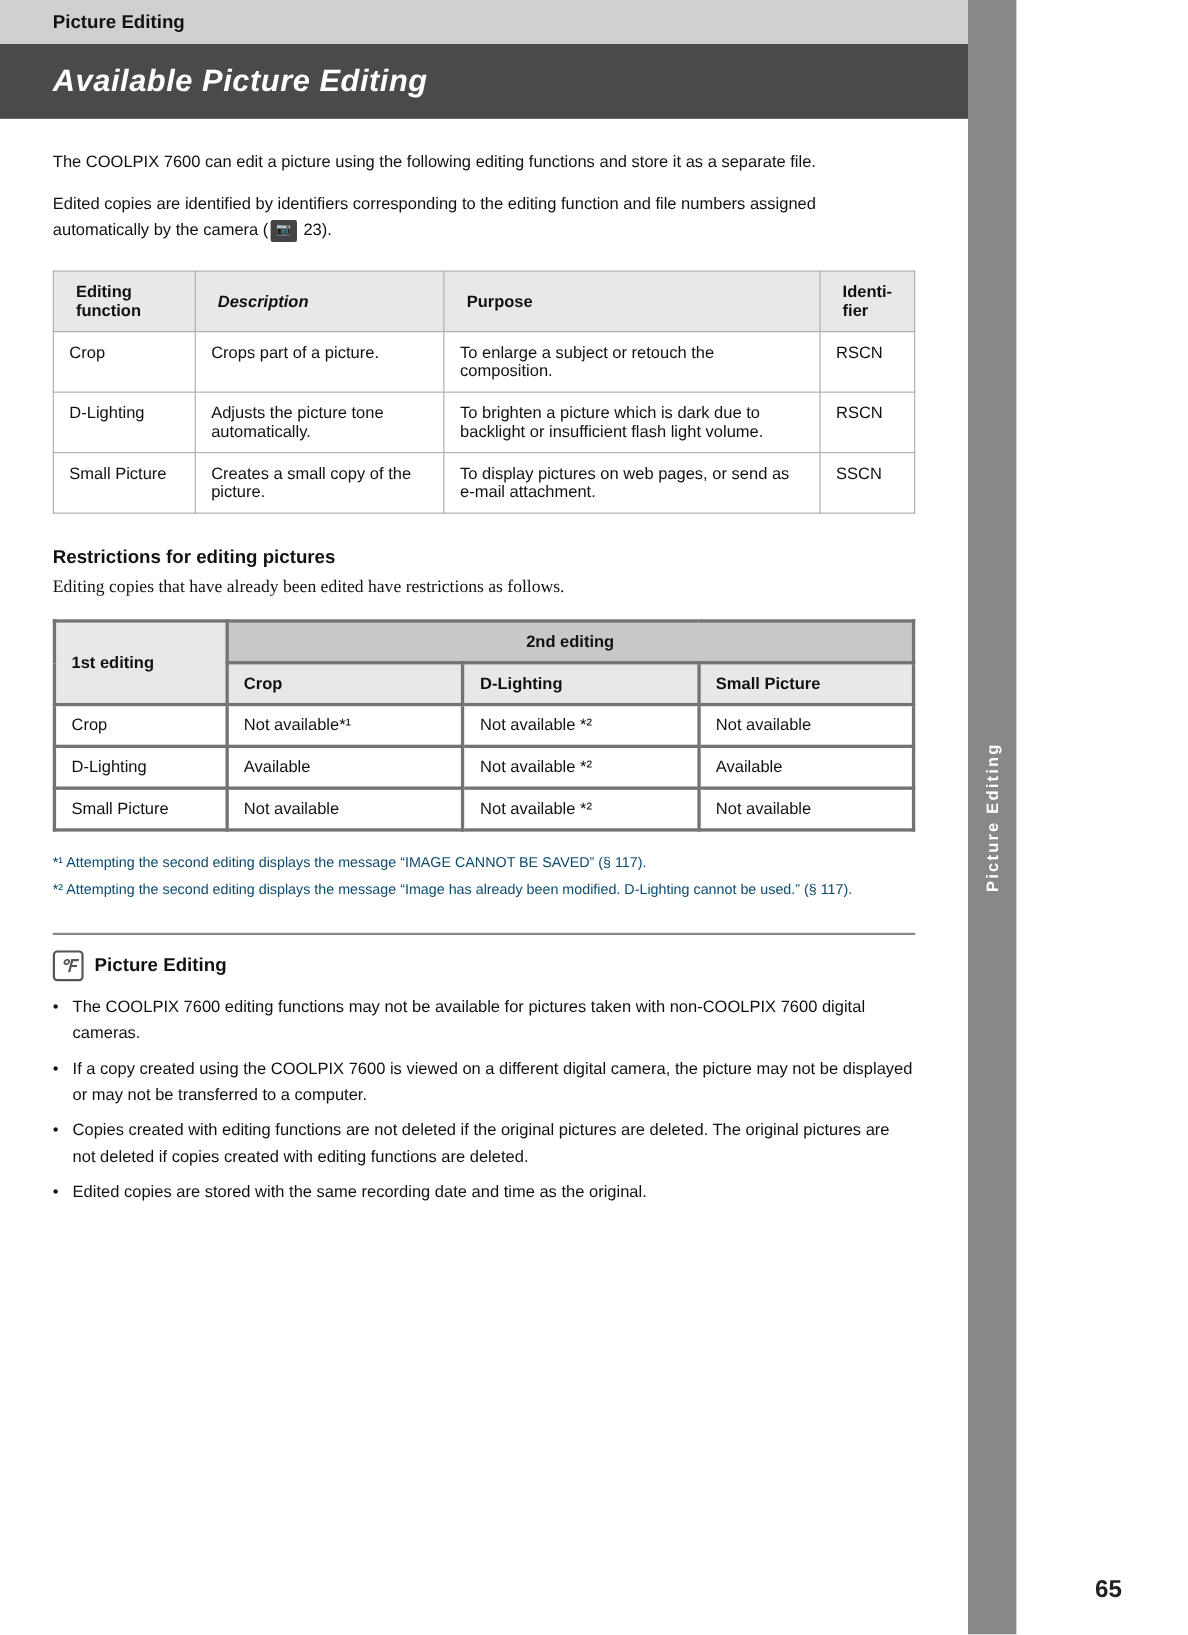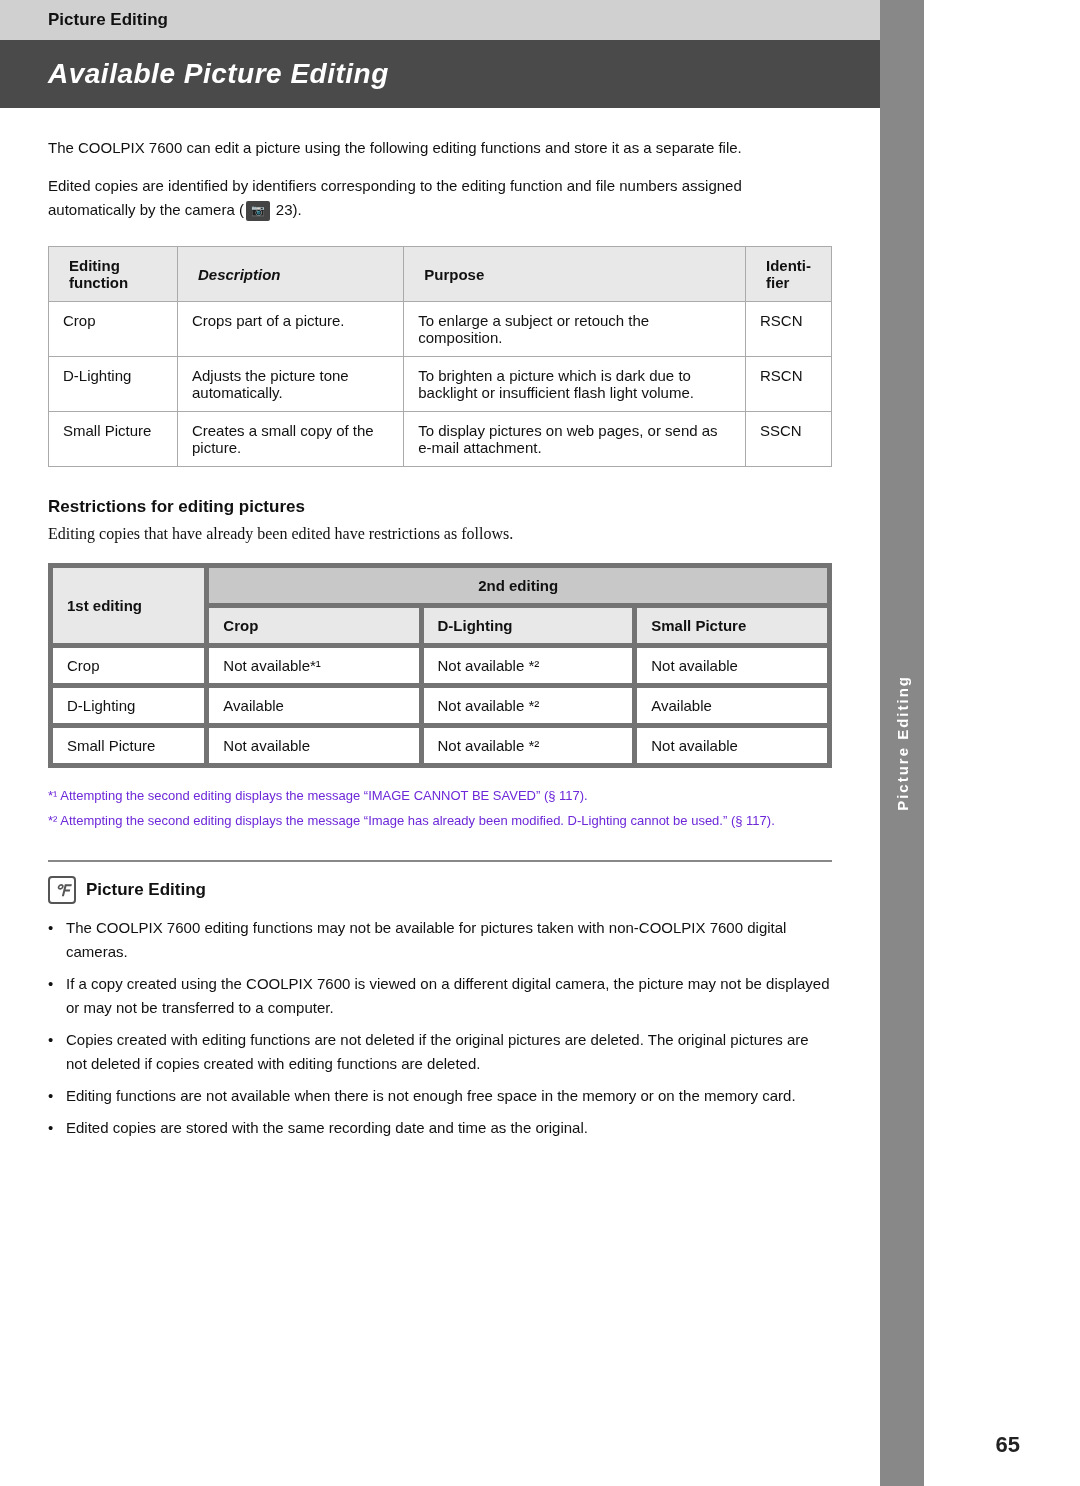--- a/index.html
+++ b/index.html
@@ -92,21 +92,21 @@
     }
 
     
     .editing2-table {
       width: 100%;
       border-collapse: collapse;
       margin-bottom: 18px;
       font-size: 15px;
     }
     .editing2-table th, .editing2-table td {
-      border: 5px solid #737373;
+      border: 3px solid #737373;
       padding: 9px 14px;
       text-align: left;
       vertical-align: middle;
     }
     .editing2-table .header-2nd {
       background: #c8c8c8;
       text-align: center;
       font-weight: bold;
       font-size: 15px;
     }
@@ -120,21 +120,21 @@
     }
     .editing2-table .col-1st { width: 160px; }
     .editing2-table .col-crop { width: 220px; }
     .editing2-table .col-dlighting { width: 220px; }
     .editing2-table .col-smallpic { width: 200px; }
 
     .footnotes {
       font-size: 13px;
       line-height: 1.6;
       margin-bottom: 28px;
-      color: #6d28d9;
+      color: #0c4a6e;
     }
     .footnotes p { margin-bottom: 4px; }
 
     
     .note-section {
       border-top: 2px solid #888;
       padding-top: 14px;
       margin-top: 8px;
     }
     .note-section-header {
@@ -319,21 +319,20 @@
 
       <div class="note-section">
         <div class="note-section-header">
           <span class="note-icon">℉</span>
           <span class="note-section-title">Picture Editing</span>
         </div>
         <ul class="note-bullets" id="note-bullets-container">
         <li>The COOLPIX 7600 editing functions may not be available for pictures taken with non-COOLPIX 7600 digital cameras.</li>
             <li>If a copy created using the COOLPIX 7600 is viewed on a different digital camera, the picture may not be displayed or may not be transferred to a computer.</li>
             <li>Copies created with editing functions are not deleted if the original pictures are deleted. The original pictures are not deleted if copies created with editing functions are deleted.</li>
-            <li>Editing functions are not available when there is not enough free space in the memory or on the memory card.</li>
             <li>Edited copies are stored with the same recording date and time as the original.</li>
           </ul>
       </div>
     </div>
   </div>
 
   <div class="side-tab">
     <span class="side-tab-text">Picture Editing</span>
   </div>
 </div>

